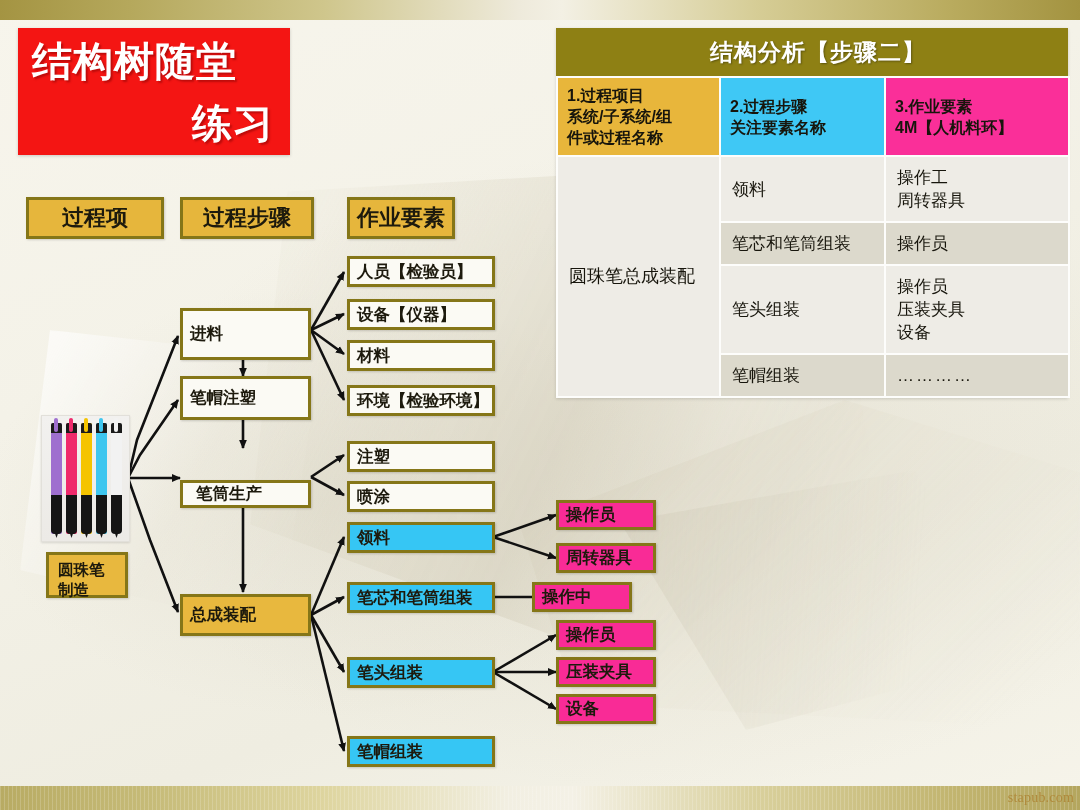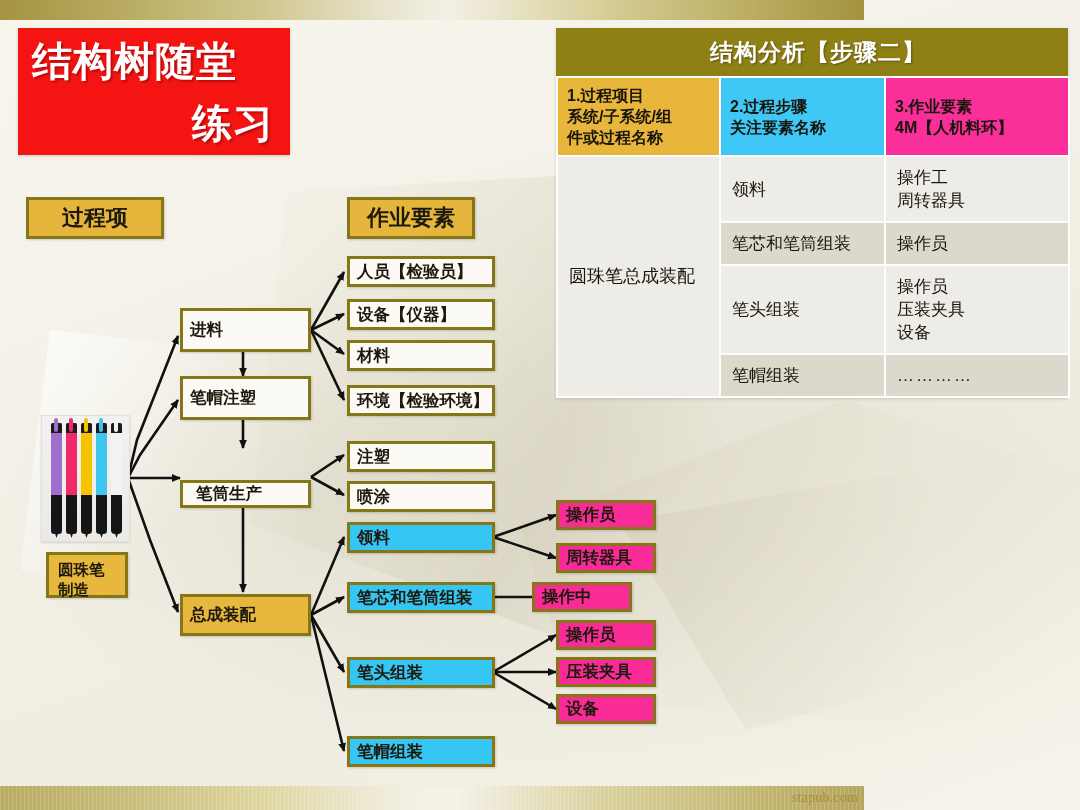--- a/index.html
+++ b/index.html
@@ -27,21 +27,21 @@
     filter:blur(1.4px);}
   .shard.c{left:20px;top:330px;width:300px;height:300px;
     background:linear-gradient(120deg, rgba(255,255,255,0.75) 0%, rgba(236,233,221,0.35) 55%, rgba(255,255,255,0) 100%);
     clip-path:polygon(10% 0%, 100% 10%, 86% 100%, 0% 80%);
     filter:blur(1px);}
   .shard.d{left:620px;top:470px;width:420px;height:260px;
     background:linear-gradient(95deg, rgba(195,188,166,0.26) 0%, rgba(255,255,255,0) 70%);
     clip-path:polygon(0% 20%, 70% 0%, 100% 70%, 30% 100%);
     filter:blur(2px);}
 
-  .band{position:absolute;left:0;width:864px;z-index:40;}
+  .band{position:absolute;left:0;width:1080px;z-index:40;}
   .band.top{top:0;height:20px;
     background:linear-gradient(90deg,#a49442 0%,#b5a85c 12%,#cfc68c 30%,#eeeadb 48%,#f3f0e4 52%,#d6cd96 70%,#b9ab5e 88%,#a39340 100%);}
   .band.bottom{top:786px;height:24px;
     background:linear-gradient(90deg,#b8ab63 0%,#c6bb78 14%,#ded59f 30%,#f2efe2 47%,#f4f1e6 53%,#d9d09c 70%,#c2b570 88%,#b4a65e 100%);}
   .band.bottom .stripes{position:absolute;inset:0;opacity:.35;
     background:repeating-linear-gradient(90deg, rgba(255,255,255,.5) 0 1px, rgba(0,0,0,0) 1px 4px);}
   .watermark{position:absolute;right:6px;top:4px;font-family:"Liberation Serif","DejaVu Serif",serif;
     font-size:14px;color:#b08a3c;letter-spacing:.2px;}
 
   
@@ -150,21 +150,24 @@
   </svg>
 
   <div id="title-box">
     <div class="line l1">结构树随堂</div>
     <div class="line l2">练习</div>
   </div>
 
   <div class="node gold-hdr" style="left:26px;top:197px;width:138px;height:42px;">
     <span class="t">过程项</span>
   </div>
-  <div class="node gold-hdr" style="left:347px;top:197px;width:128px;height:42px;">
+  <div class="node gold-hdr" style="left:180px;top:197px;width:134px;height:42px;">
+    <span class="t">过程步骤</span>
+  </div>
+  <div class="node gold-hdr" style="left:347px;top:197px;width:108px;height:42px;">
     <span class="t">作业要素</span>
   </div>
 
   <div id="pen-photo">
     <div class="pen" style="left:9px;background:#9f6fcf;">
       <div class="body" style="background:#9f6fcf;"></div>
         <div class="cap"></div>
       <div class="clip" style="background:#9f6fcf;"></div>
         <div class="grip"></div>
     </div>
@@ -192,21 +195,21 @@
       <div class="clip" style="background:#f2f2f2;"></div>
         <div class="grip"></div>
     </div>
   </div>
 
   <div class="node gold multi" style="left:46px;top:552px;width:82px;height:46px;font-size:15.5px;">
     <div class="t">圆珠笔</div>
     <div class="t">制造</div>
   </div>
 
-  <div class="node white" style="left:180px;top:308px;width:131px;height:44px;">
+  <div class="node white" style="left:180px;top:308px;width:131px;height:52px;">
     <span class="t">进料</span>
   </div>
   <div class="node white" style="left:180px;top:376px;width:131px;height:44px;">
     <span class="t">笔帽注塑</span>
   </div>
   <div class="node white" style="left:180px;top:480px;width:131px;height:28px;padding-left:6px;">
     <span class="t">笔筒生产</span>
   </div>
   <div class="node gold-sm" style="left:180px;top:594px;width:131px;height:42px;">
     <span class="t">总成装配</span>

